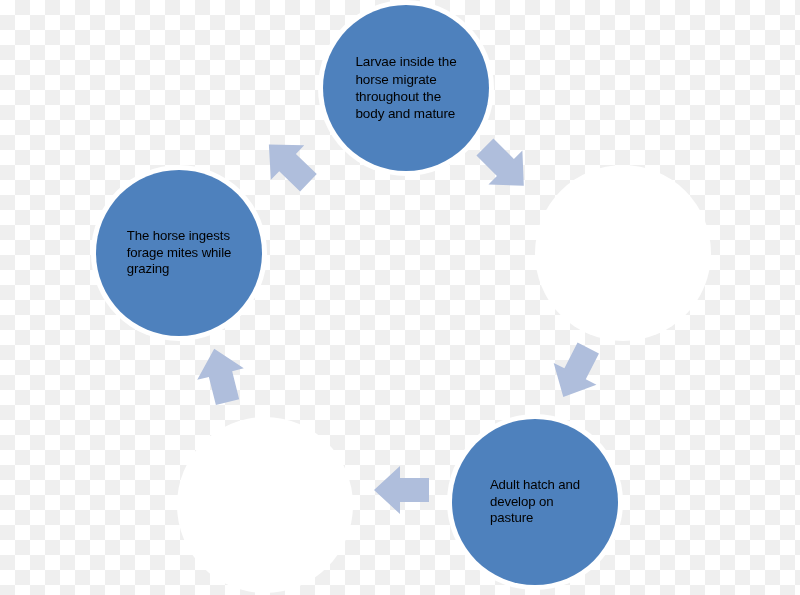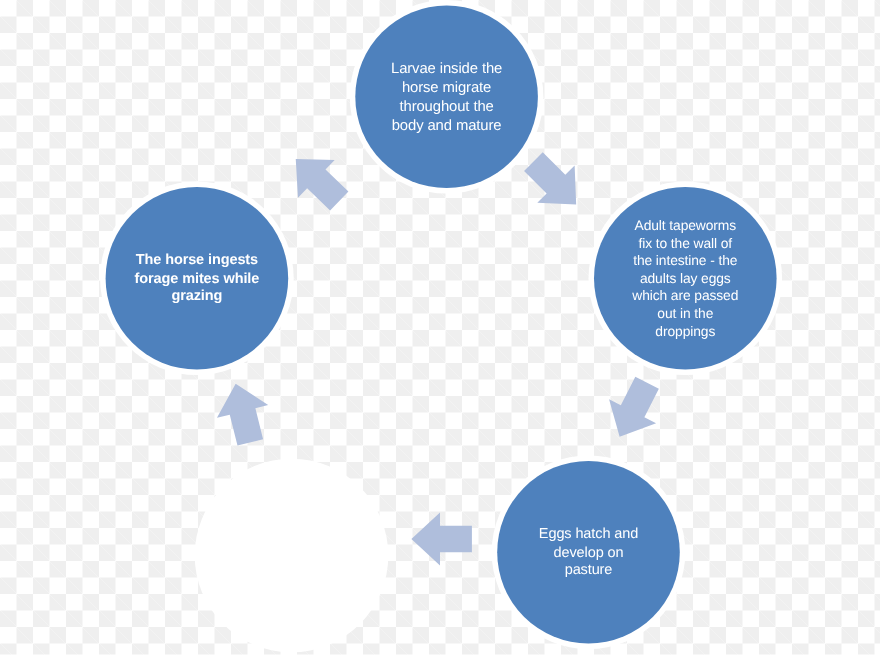--- a/index.html
+++ b/index.html
@@ -38,42 +38,42 @@
   }
 
   .node-halo {
     position: absolute;
     border-radius: 50%;
     background: #ffffff;
     z-index: 1;
   }
 
   .node-label {
-    color: #ffffff;
+    color: #000000;
     font-family: "Liberation Sans", sans-serif;
-    text-align: center;
+    text-align: left;
     line-height: 1.28;
     white-space: pre-line;
     letter-spacing: -0.1px;
     padding: 0 6px;
   }
 
   .node-top        { left: 323px; top: 5px;   width: 166px; height: 166px; }
   .node-top .node-label { font-size: 13.5px; }
 
   .node-right      { left: 540px; top: 170px; width: 166px; height: 166px; }
   .node-right .node-label { font-size: 12.6px; }
 
   .node-bottomright{ left: 452px; top: 419px; width: 166px; height: 166px; }
   .node-bottomright .node-label { font-size: 13.2px; }
 
   .node-bottomleft { left: 182px; top: 422px; width: 166px; height: 166px; }
   .node-bottomleft .node-label { font-size: 13.2px; }
 
-  .node-left       { left: 96px;  top: 170px; width: 166px; height: 166px; font-weight: bold; }
+  .node-left       { left: 96px;  top: 170px; width: 166px; height: 166px; }
   .node-left .node-label { font-size: 13.2px; }
 
   
   .cycle-arrow {
     position: absolute;
     z-index: 3;
   }
   .cycle-arrow svg { display: block; overflow: visible; }
   .arrow-shape { fill: #AFBEDC; }
 
@@ -134,32 +134,23 @@
     </svg>
   </div>
 
   <div class="cycle-node node-top">
     <span class="node-label">Larvae inside the
 horse migrate
 throughout the
 body and mature</span>
   </div>
 
-  <div class="cycle-node node-right">
-    <span class="node-label">Adult tapeworms
-fix to the wall of
-the intestine  - the
-adults lay eggs
-which are passed
-out in the
-droppings</span>
-  </div>
 
   <div class="cycle-node node-bottomright">
-    <span class="node-label">Eggs hatch and
+    <span class="node-label">Adult hatch and
 develop on
 pasture</span>
   </div>
 
 
   <div class="cycle-node node-left">
     <span class="node-label">The horse ingests
 forage mites while
 grazing</span>
   </div>

